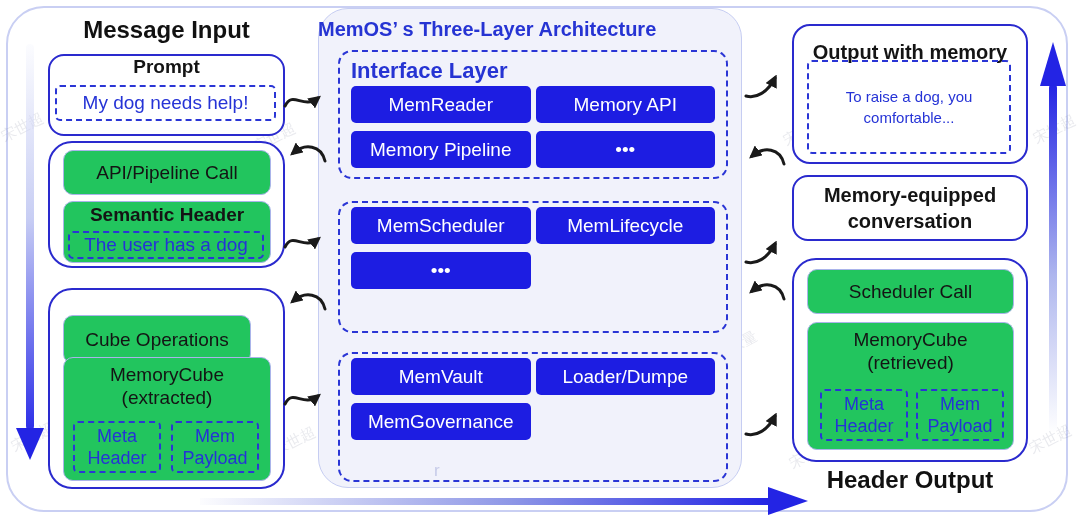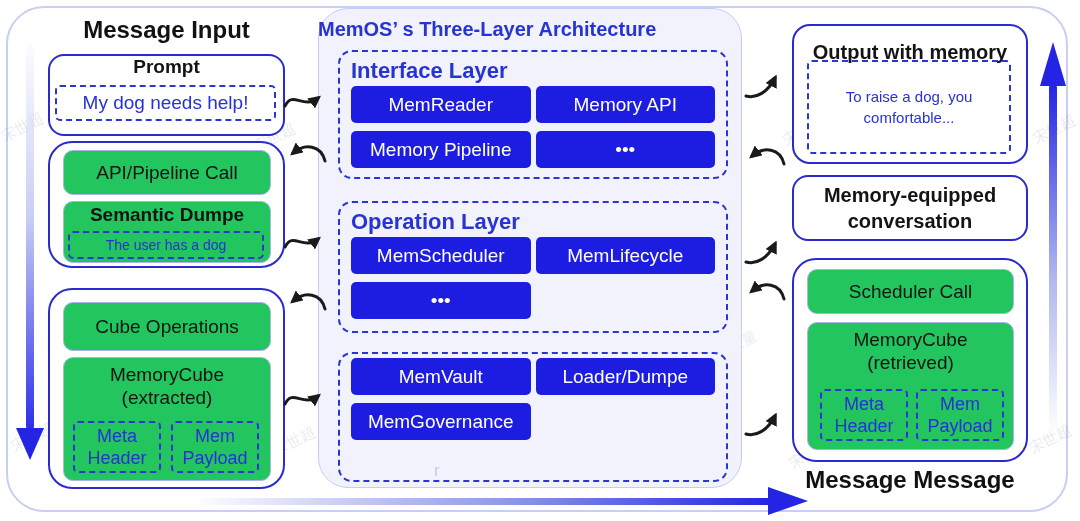--- a/index.html
+++ b/index.html
@@ -81,27 +81,27 @@
   <div class="abs col-title" style="left:48px;top:16px">Message Input</div>
 
   <div class="abs bluebox" style="left:48px;top:54px;width:237px;height:82px">
     <div class="cap" style="margin-top:0;font-weight:600">Prompt</div>
     <div class="abs dashedbox" style="left:5px;top:29px;width:221px;height:36px;font-size:19px">My dog needs help!</div>
   </div>
 
   <div class="abs groupbox" style="left:48px;top:141px;width:237px;height:127px">
     <div class="abs subbox flexc" style="left:13px;top:7px;width:208px;height:45px;font-size:19px">API/Pipeline Call</div>
     <div class="abs subbox" style="left:13px;top:58px;width:208px;height:62px">
-      <div class="cap" style="margin-top:2px;font-weight:600">Semantic Dumpe</div>
-      <div class="abs dashedbox" style="left:4px;top:29px;width:196px;height:28px;font-size:14px">The user has a dog</div>
+      <div class="cap" style="margin-top:2px;font-weight:600">Semantic Header</div>
+      <div class="abs dashedbox" style="left:4px;top:29px;width:196px;height:28px;font-size:19px">The user has a dog</div>
     </div>
   </div>
 
   <div class="abs groupbox" style="left:48px;top:288px;width:237px;height:201px">
-    <div class="abs subbox flexc" style="left:13px;top:12px;width:208px;height:49px;font-size:19px">Cube Operations</div>
+    <div class="abs subbox flexc" style="left:13px;top:25px;width:188px;height:49px;font-size:19px">Cube Operations</div>
     <div class="abs subbox" style="left:13px;top:67px;width:208px;height:124px">
       <div class="cap" style="margin-top:6px;line-height:1.2">
         <span class="blk">MemoryCube</span>
         <span class="blk">(extracted)</span>
       </div>
       <div class="abs dashedbox" style="left:9px;top:63px;width:88px;height:52px;font-size:18px;line-height:1.25">Meta Header</div>
       <div class="abs dashedbox" style="left:107px;top:63px;width:88px;height:52px;font-size:18px;line-height:1.25">Mem Payload</div>
     </div>
   </div>
 
@@ -112,21 +112,20 @@
     <div class="layer-name">Interface Layer</div>
     <div class="btn-grid">
       <div class="lbtn">MemReader</div>
       <div class="lbtn">Memory API</div>
       <div class="lbtn">Memory Pipeline</div>
       <div class="lbtn">•••</div>
     </div>
   </div>
 
   <div class="abs layer" style="left:338px;top:201px;width:390px;height:132px">
-    <div class="layer-name">Operation Layer</div>
     <div class="btn-grid">
       <div class="lbtn">MemScheduler</div>
       <div class="lbtn">MemLifecycle</div>
       <div class="lbtn">•••</div>
     </div>
   </div>
 
   <div class="abs layer" style="left:338px;top:352px;width:390px;height:130px">
     <div class="btn-grid">
       <div class="lbtn">MemVault</div>
@@ -158,21 +157,21 @@
     <div class="abs subbox" style="left:13px;top:62px;width:207px;height:128px">
       <div class="cap" style="margin-top:6px;line-height:1.2">
         <span class="blk">MemoryCube</span>
         <span class="blk">(retrieved)</span>
       </div>
       <div class="abs dashedbox" style="left:12px;top:66px;width:88px;height:52px;font-size:18px;line-height:1.25">Meta Header</div>
       <div class="abs dashedbox" style="left:108px;top:66px;width:88px;height:52px;font-size:18px;line-height:1.25">Mem Payload</div>
     </div>
   </div>
 
-  <div class="abs col-title" style="left:792px;top:466px;width:236px">Message Message</div>
+  <div class="abs col-title" style="left:792px;top:466px;width:236px">Header Output</div>
 
   <svg class="abs" style="left:282px;top:86px" width="44" height="30">
       <path d="M3 20 C 11 4, 21 24, 36 12" stroke="#1a1a1a" stroke-width="3" fill="none" stroke-linecap="round" marker-end="url(#ah)"></path>
     </svg>
   <svg class="abs" style="left:285px;top:139px" width="44" height="30">
       <path d="M40 22 C 36 6, 20 4, 8 14" stroke="#1a1a1a" stroke-width="3" fill="none" stroke-linecap="round" marker-end="url(#ah)"></path>
     </svg>
   <svg class="abs" style="left:282px;top:227px" width="44" height="30">
       <path d="M3 20 C 11 4, 21 24, 36 12" stroke="#1a1a1a" stroke-width="3" fill="none" stroke-linecap="round" marker-end="url(#ah)"></path>
     </svg>

